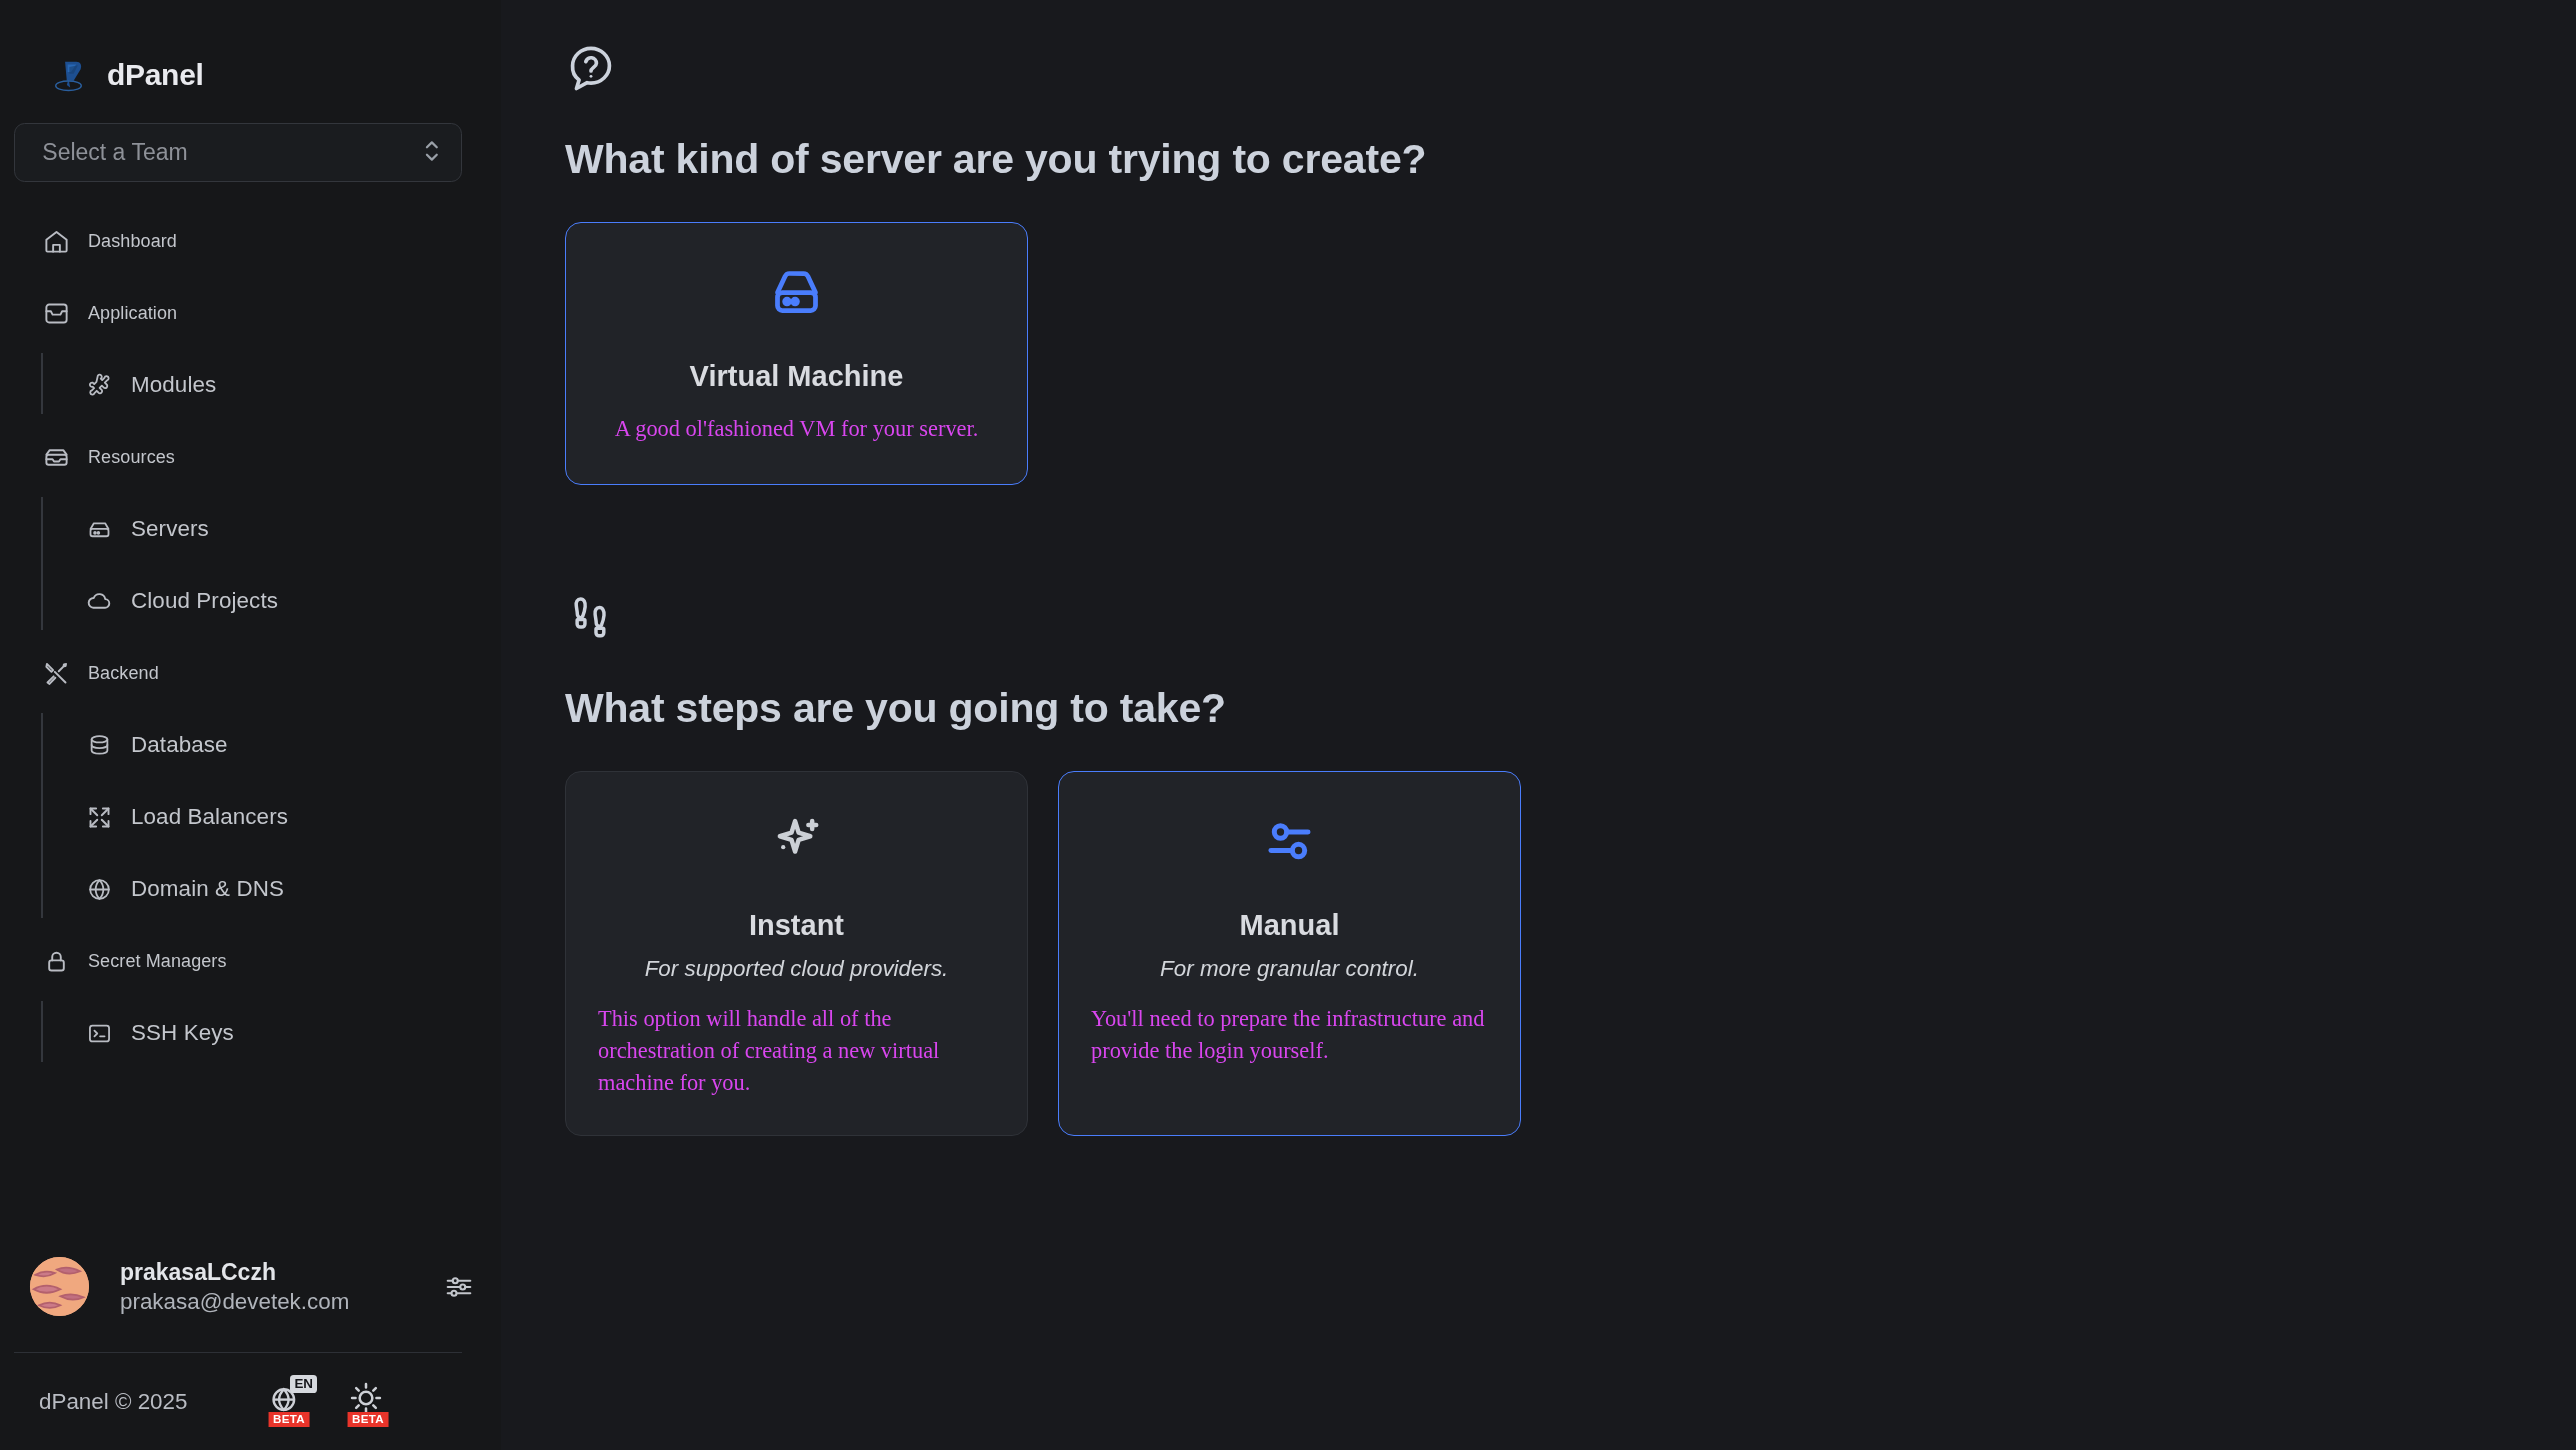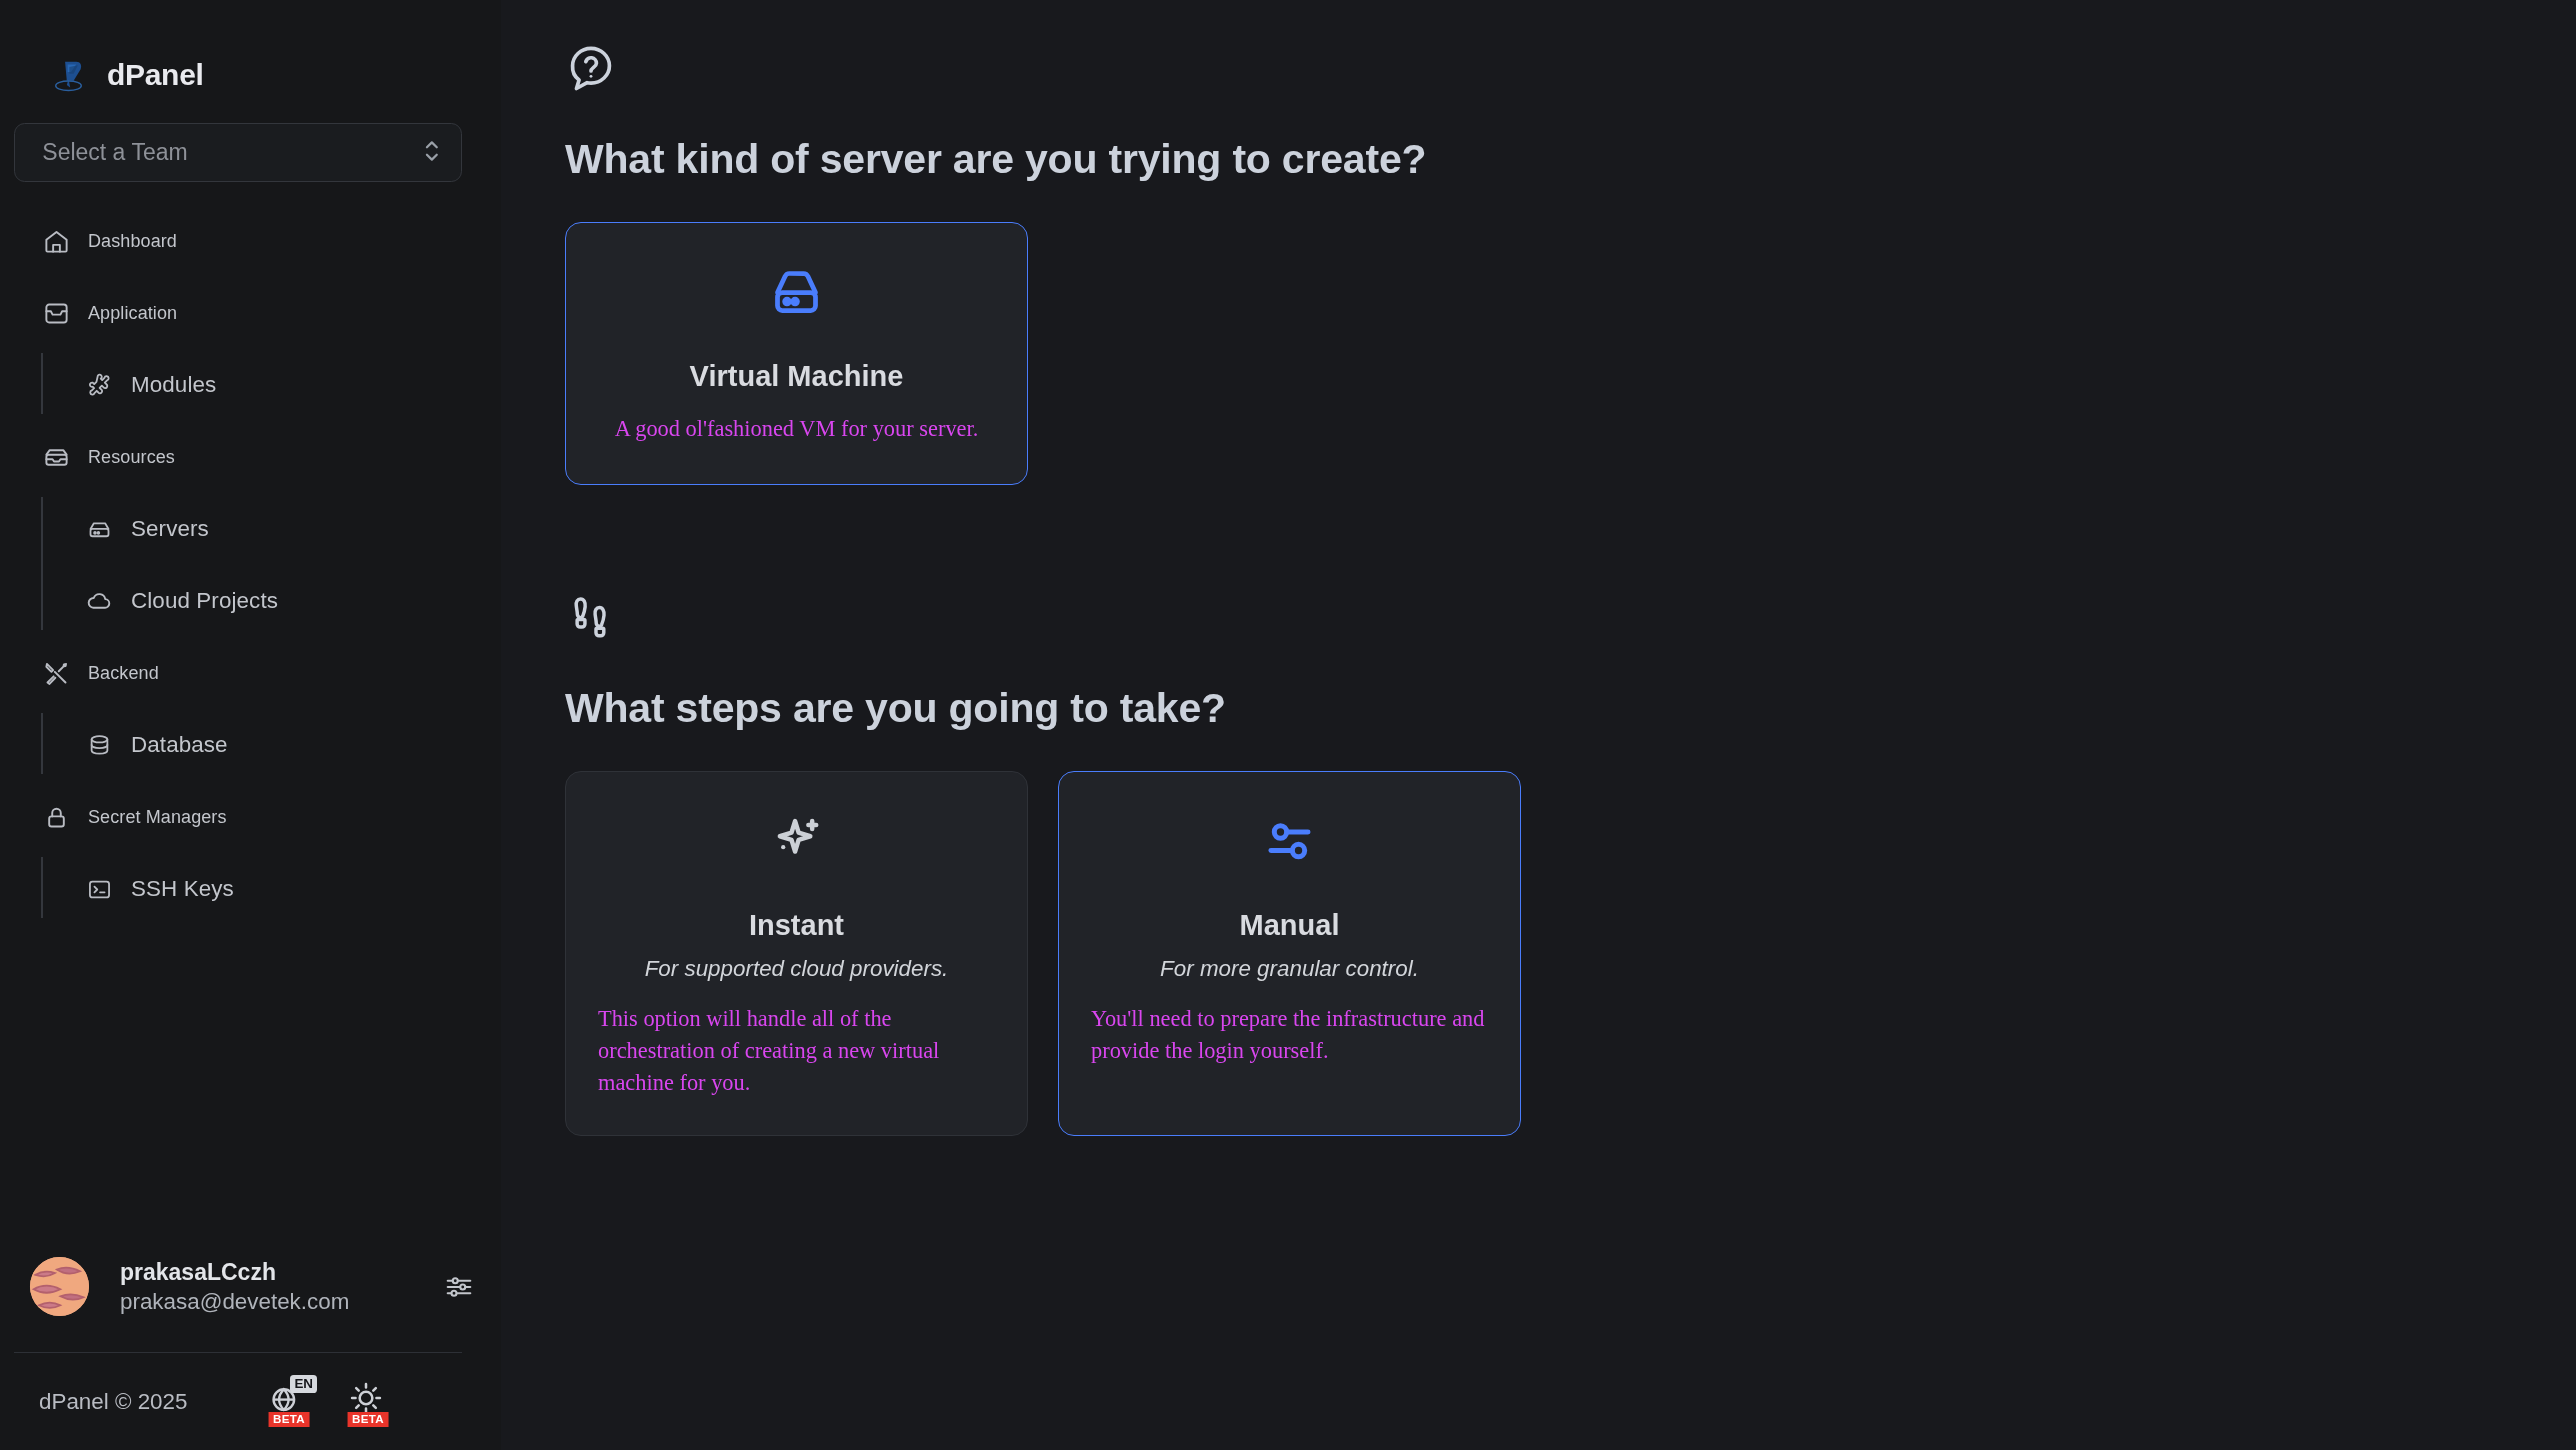--- a/index.html
+++ b/index.html
@@ -269,20 +269,45 @@
           <div class="nav-row">
             <span>
               <svg class="nav-icon" viewBox="0 0 24 24" fill="none" stroke="#b9bcc3" stroke-width="1.6" stroke-linecap="round" stroke-linejoin="round">
                 <ellipse cx="12" cy="6.5" rx="7" ry="2.8"></ellipse>
                 <path d="M5 6.5v5c0 1.6 3.1 2.8 7 2.8s7-1.2 7-2.8v-5"></path>
                 <path d="M5 11.5v5c0 1.6 3.1 2.8 7 2.8s7-1.2 7-2.8v-5"></path>
               </svg>
             </span>
             <span class="lbl">Database</span>
           </div>
+          <div class="nav-row">
+            <span>
+              <svg class="nav-icon" viewBox="0 0 24 24" fill="none" stroke="#b9bcc3" stroke-width="1.7" stroke-linecap="round" stroke-linejoin="round">
+                <path d="M9 4H4v5"></path>
+                  <path d="M4 4l6 6"></path>
+                <path d="M15 4h5v5"></path>
+                  <path d="M20 4l-6 6"></path>
+                <path d="M9 20H4v-5"></path>
+                  <path d="M4 20l6-6"></path>
+                <path d="M15 20h5v-5"></path>
+                  <path d="M20 20l-6-6"></path>
+              </svg>
+            </span>
+            <span class="lbl">Load Balancers</span>
+          </div>
+          <div class="nav-row">
+            <span>
+              <svg class="nav-icon" viewBox="0 0 24 24" fill="none" stroke="#b9bcc3" stroke-width="1.6" stroke-linecap="round" stroke-linejoin="round">
+                <circle cx="12" cy="12" r="8.3"></circle>
+                <path d="M3.7 12h16.6"></path>
+                <path d="M12 3.7c2.3 2.4 3.4 5.3 3.4 8.3S14.3 18 12 20.3C9.7 18 8.6 15 8.6 12S9.7 6.1 12 3.7Z"></path>
+              </svg>
+            </span>
+            <span class="lbl">Domain &amp; DNS</span>
+          </div>
         </div>
       </div>
 
       <div class="nav-group">
         <div class="nav-row">
           <span>
             <svg class="nav-icon" viewBox="0 0 24 24" fill="none" stroke="#b9bcc3" stroke-width="1.7" stroke-linecap="round" stroke-linejoin="round">
               <rect x="5.5" y="11" width="13" height="9" rx="2"></rect>
               <path d="M8.2 11V8a3.8 3.8 0 0 1 7.6 0v3"></path>
             </svg>

